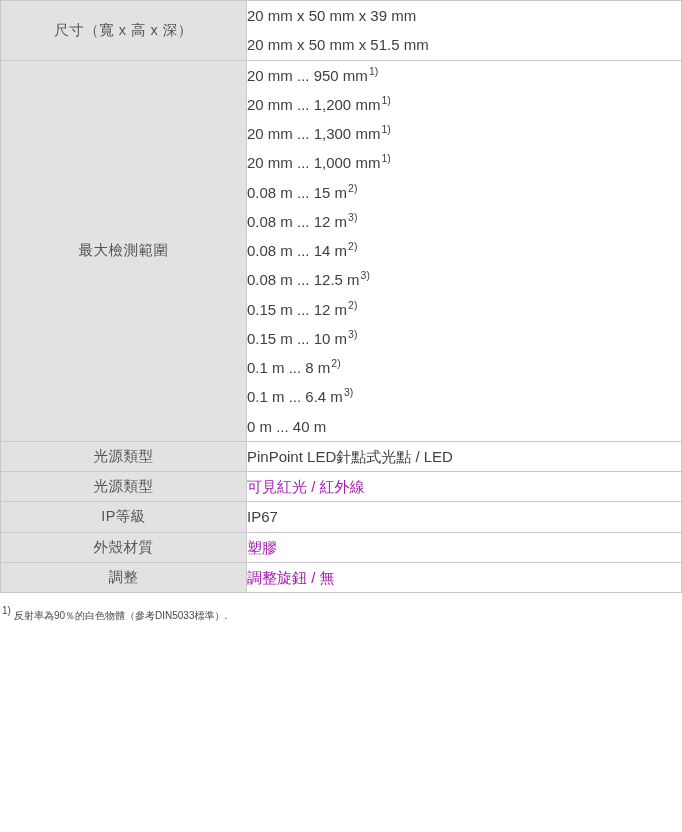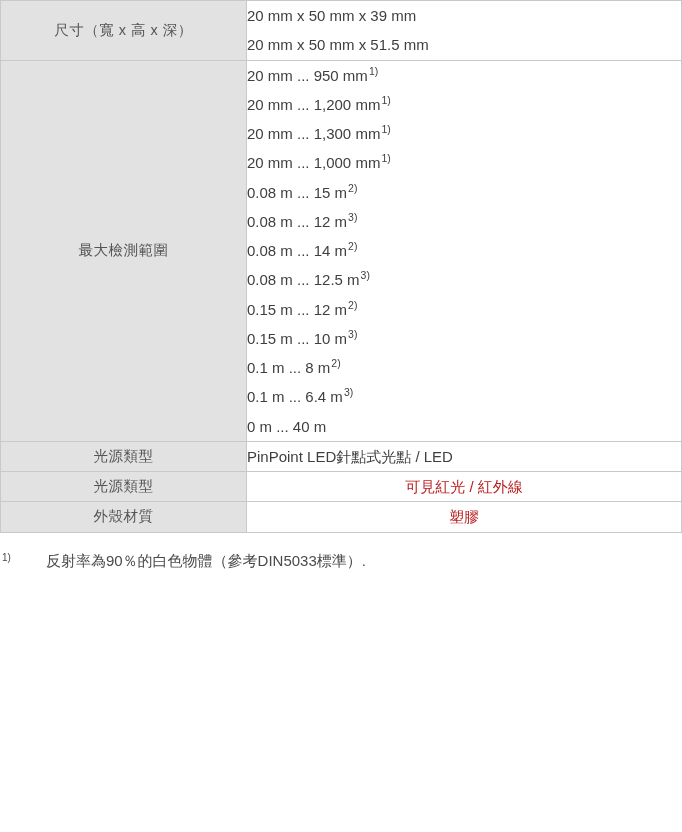--- a/index.html
+++ b/index.html
@@ -43,41 +43,39 @@
     line-height: 1.95;
     white-space: nowrap;
   }
   .value-line sup {
     font-size: 10.5px;
     vertical-align: super;
     line-height: 0;
     padding-left: 1px;
   }
   .val-gray {
-    color: #b91c1c;
-    text-align: center;
+    color: #a21caf;
   }
   .footnotes {
     padding: 10px 2px 0 2px;
     font-size: 11px;
     color: #4a4a4a;
   }
   .footnote {
     line-height: 2.35;
     white-space: nowrap;
   }
   .footnote sup {
     font-size: 10px;
     vertical-align: super;
     line-height: 0;
     padding-right: 3px;
   }
   .fn-text {
-    font-size: 15px;
-    margin-left: 32px;
+    font-size: 10px;
   }
 </style>
 </head>
 <body>
 
 <table class="spec-table">
   <tbody>
       <tr>
         <td class="label-cell">尺寸（寬 x 高 x 深）</td>
         <td class="value-cell">
@@ -109,23 +107,35 @@
           <div class="value-line"><span>PinPoint LED針點式光點 / LED</span></div>
         </td>
       </tr>
       <tr>
         <td class="label-cell">光源類型</td>
         <td class="value-cell">
           <div class="value-line val-gray"><span>可見紅光 / 紅外線</span></div>
         </td>
       </tr>
       <tr>
+        <td class="label-cell">IP等級</td>
+        <td class="value-cell">
+          <div class="value-line"><span>IP67</span></div>
+        </td>
+      </tr>
+      <tr>
         <td class="label-cell">外殼材質</td>
         <td class="value-cell">
           <div class="value-line val-gray"><span>塑膠</span></div>
+        </td>
+      </tr>
+      <tr>
+        <td class="label-cell">調整</td>
+        <td class="value-cell">
+          <div class="value-line val-gray"><span>調整旋鈕 / 無</span></div>
         </td>
       </tr>
     </tbody>
 </table>
 
 <div class="footnotes">
     <div class="footnote"><sup>1)</sup><span class="fn-text">反射率為90％的白色物體（參考DIN5033標準）.</span></div>
   </div>
 
 </body></html>

